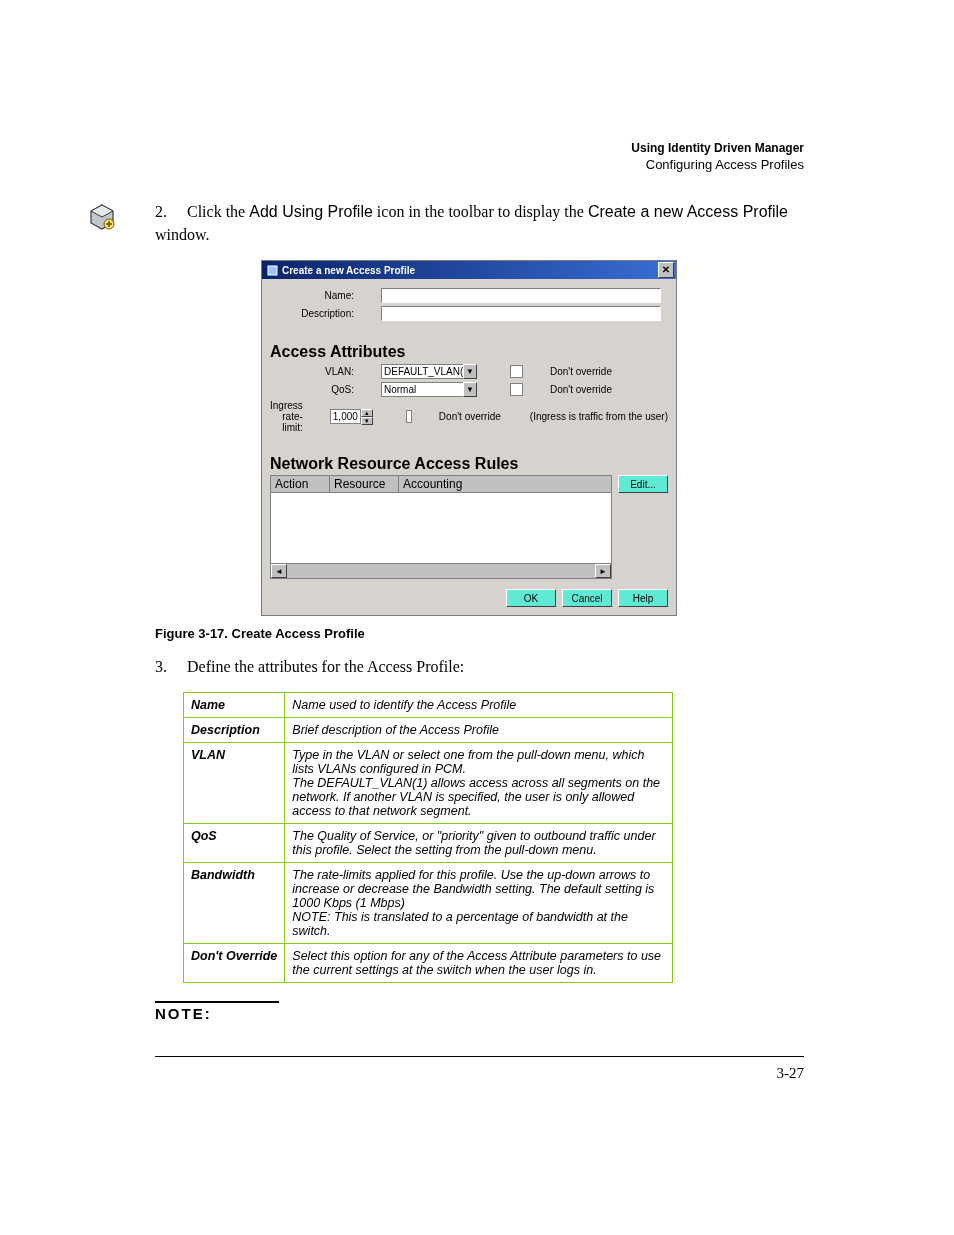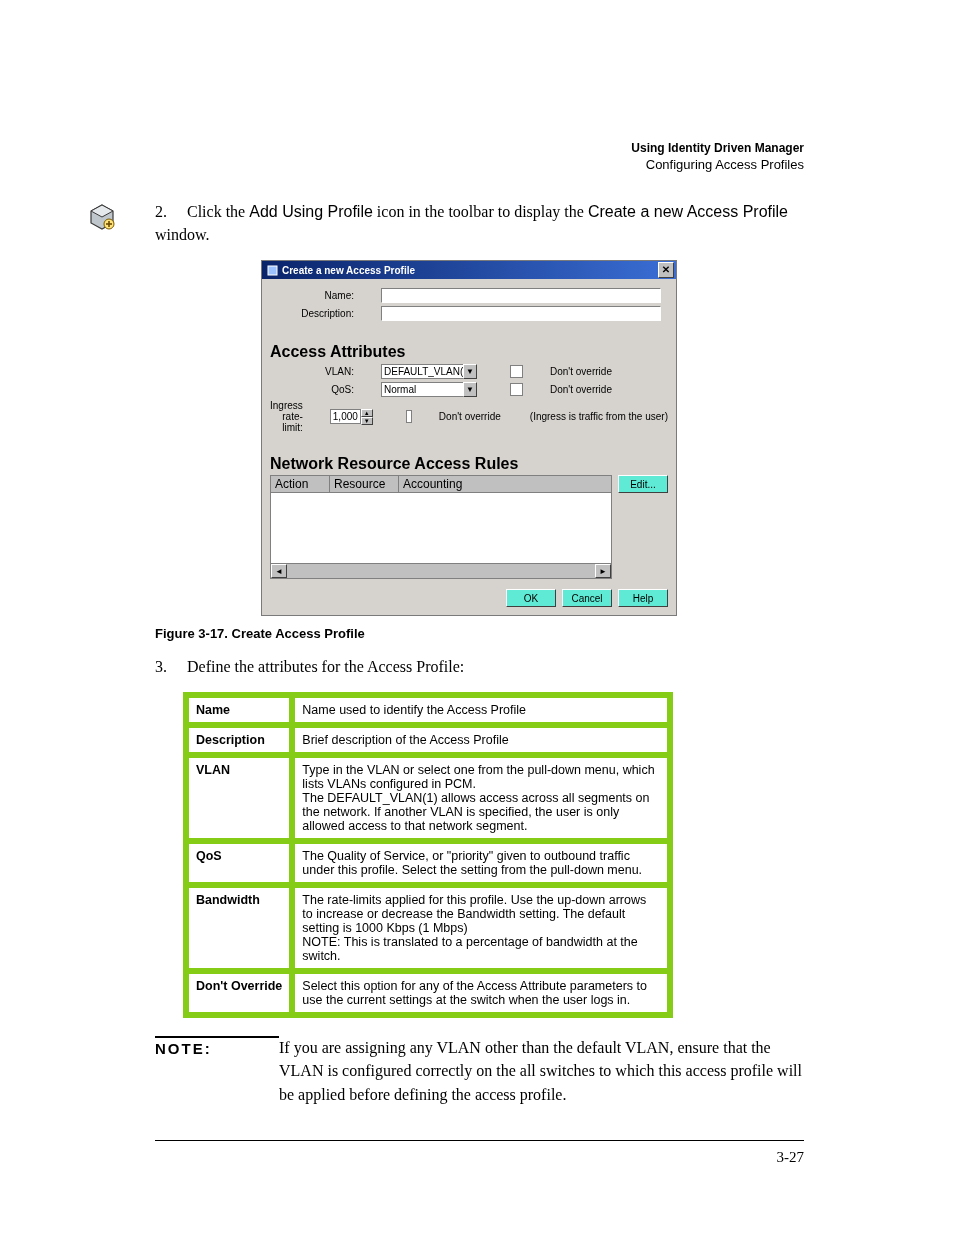--- a/index.html
+++ b/index.html
@@ -139,24 +139,25 @@
 
   
   table.attr {
     border-collapse: collapse;
     width: 490px;
     margin: 8px 0 18px 28px;
     font-family: Arial, Helvetica, sans-serif;
     font-size: 12.5px;
   }
   table.attr td, table.attr th {
-    border: 6px solid #84cc16;
+    border: 1px solid #84cc16;
     padding: 5px 7px;
     vertical-align: top;
     text-align: left;
+    font-style: italic;
   }
   table.attr th { font-weight: bold; white-space:nowrap; }
 
   .note-row { display:flex; align-items:flex-start; margin-top: 14px; }
   .note-label {
     width: 124px;
     font-family: Arial, Helvetica, sans-serif;
     font-weight: bold;
     font-size: 15px;
     letter-spacing: 2px;
@@ -319,21 +320,20 @@
           </tr>
           <tr>
             <th>Don't Override</th>
             <td>Select this option for any of the Access Attribute parameters to use the current settings at the switch when the user logs in.</td>
           </tr>
         </tbody>
     </table>
 
     <div class="note-row">
       <div class="note-label">NOTE:</div>
-      <div class="note-body">If you are assigning any VLAN other than the default VLAN, ensure that the VLAN is configured correctly on the all switches to which this access profile will be applied before defining the access profile.</div>
     </div>
 
   </div>
 
   <hr class="page-rule">
   <div class="page-num">3-27</div>
 
 </div>
 
 </body></html>

